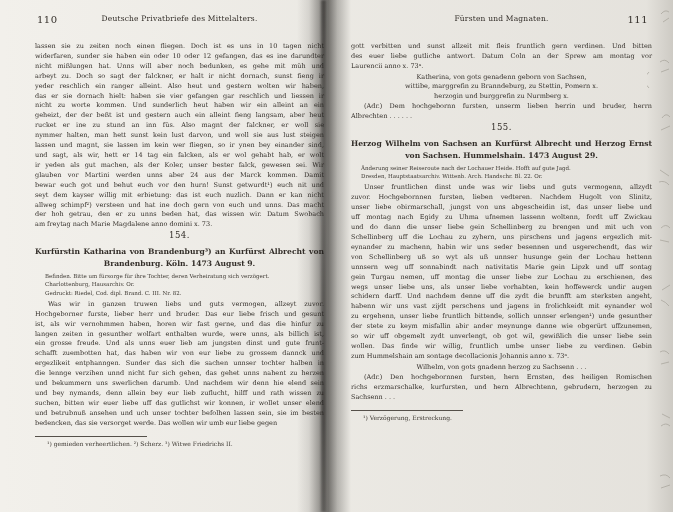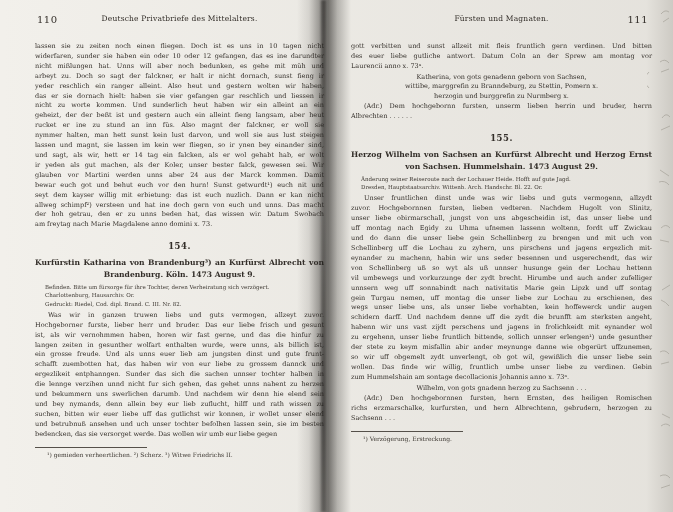--- a/index.html
+++ b/index.html
@@ -32,22 +32,22 @@
   .pg-right-num{right:4px;}
   .line{
     font-size:6.5px;line-height:9.9px;white-space:nowrap;
     text-align:justify;text-align-last:justify;
   }
   .line.last{text-align-last:left;}
   .line.indent{text-indent:13px;}
   .line.center{text-align:center;text-align-last:center;}
   .block{margin:0;}
   .number{
-    text-align:center;font-weight:bold;font-size:8.5px;
-    margin:11px 0 6px;letter-spacing:0.5px;
+    text-align:center;font-weight:normal;font-size:8.5px;
+    margin:0 0 6px;letter-spacing:0.5px;
   }
   .heading .line{font-weight:bold;font-size:7.6px;line-height:11.5px;}
   .heading .line.just{text-align:justify;text-align-last:justify;}
   .heading{margin-bottom:3px;}
   .small .line{
     font-size:5.5px;line-height:8.2px;padding-left:10px;
     text-align:left;text-align-last:left;color:#3c3731;
   }
   .small{margin-bottom:3px;}
   .center-block{margin:1px 0;}
@@ -148,21 +148,20 @@
         </div>
         <div class="block para">
           <div class="line indent">Unser fruntlichen dinst unde was wir liebs und guts vermogenn, allzydt</div>
           <div class="line">zuvor. Hochgebornnen fursten, lieben vedteren. Nachdem Hugolt von Slinitz,</div>
           <div class="line">unser liebe obirmarschall, jungst von uns abgescheidin ist, das unser liebe und</div>
           <div class="line">uff montag nach Egidy zu Uhma ufnemen lassenn woltenn, fordt uff Zwickau</div>
           <div class="line">und do dann die unser liebe gein Schellinberg zu brengen und mit uch von</div>
           <div class="line">Schellinberg uff die Lochau zu zyhern, uns pirschens und jagens ergezlich mit-</div>
           <div class="line">eynander zu machenn, habin wir uns seder besennen und usgerechendt, das wir</div>
           <div class="line">von Schellinberg uß so wyt als uß unnser husunge gein der Lochau hettenn</div>
-          <div class="line">vil umbewegs und vorkurzunge der zydt brecht. Hirumbe und auch ander zufelliger</div>
           <div class="line">unnsern weg uff sonnabindt nach nativitatis Marie gein Lipzk und uff sontag</div>
           <div class="line">gein Turgau nemen, uff montag die unser liebe zur Lochau zu erschienen, des</div>
           <div class="line">wegs unser liebe uns, als unser liebe vorhabten, kein hoffewerck undir augen</div>
           <div class="line">schidern darff. Und nachdem denne uff die zydt die brunfft am sterksten angeht,</div>
           <div class="line">habenn wir uns vast zijdt perschens und jagens in frolichkeidt mit eynander wol</div>
           <div class="line">zu ergehenn, unser liebe fruntlich bittende, sollich unnser erlengen¹) unde gesunther</div>
           <div class="line">der stete zu keym misfallin abir ander meynunge danne wie obgerürt uffzunemen,</div>
           <div class="line">so wir uff obgemelt zydt unverlengt, ob got wil, gewißlich die unser liebe sein</div>
           <div class="line">wollen. Das finde wir willig, fruntlich umbe unser liebe zu verdinen. Gebin</div>
           <div class="line last">zum Hummelshain am sontage decollacionis Johannis anno x. 73ᵃ.</div>

